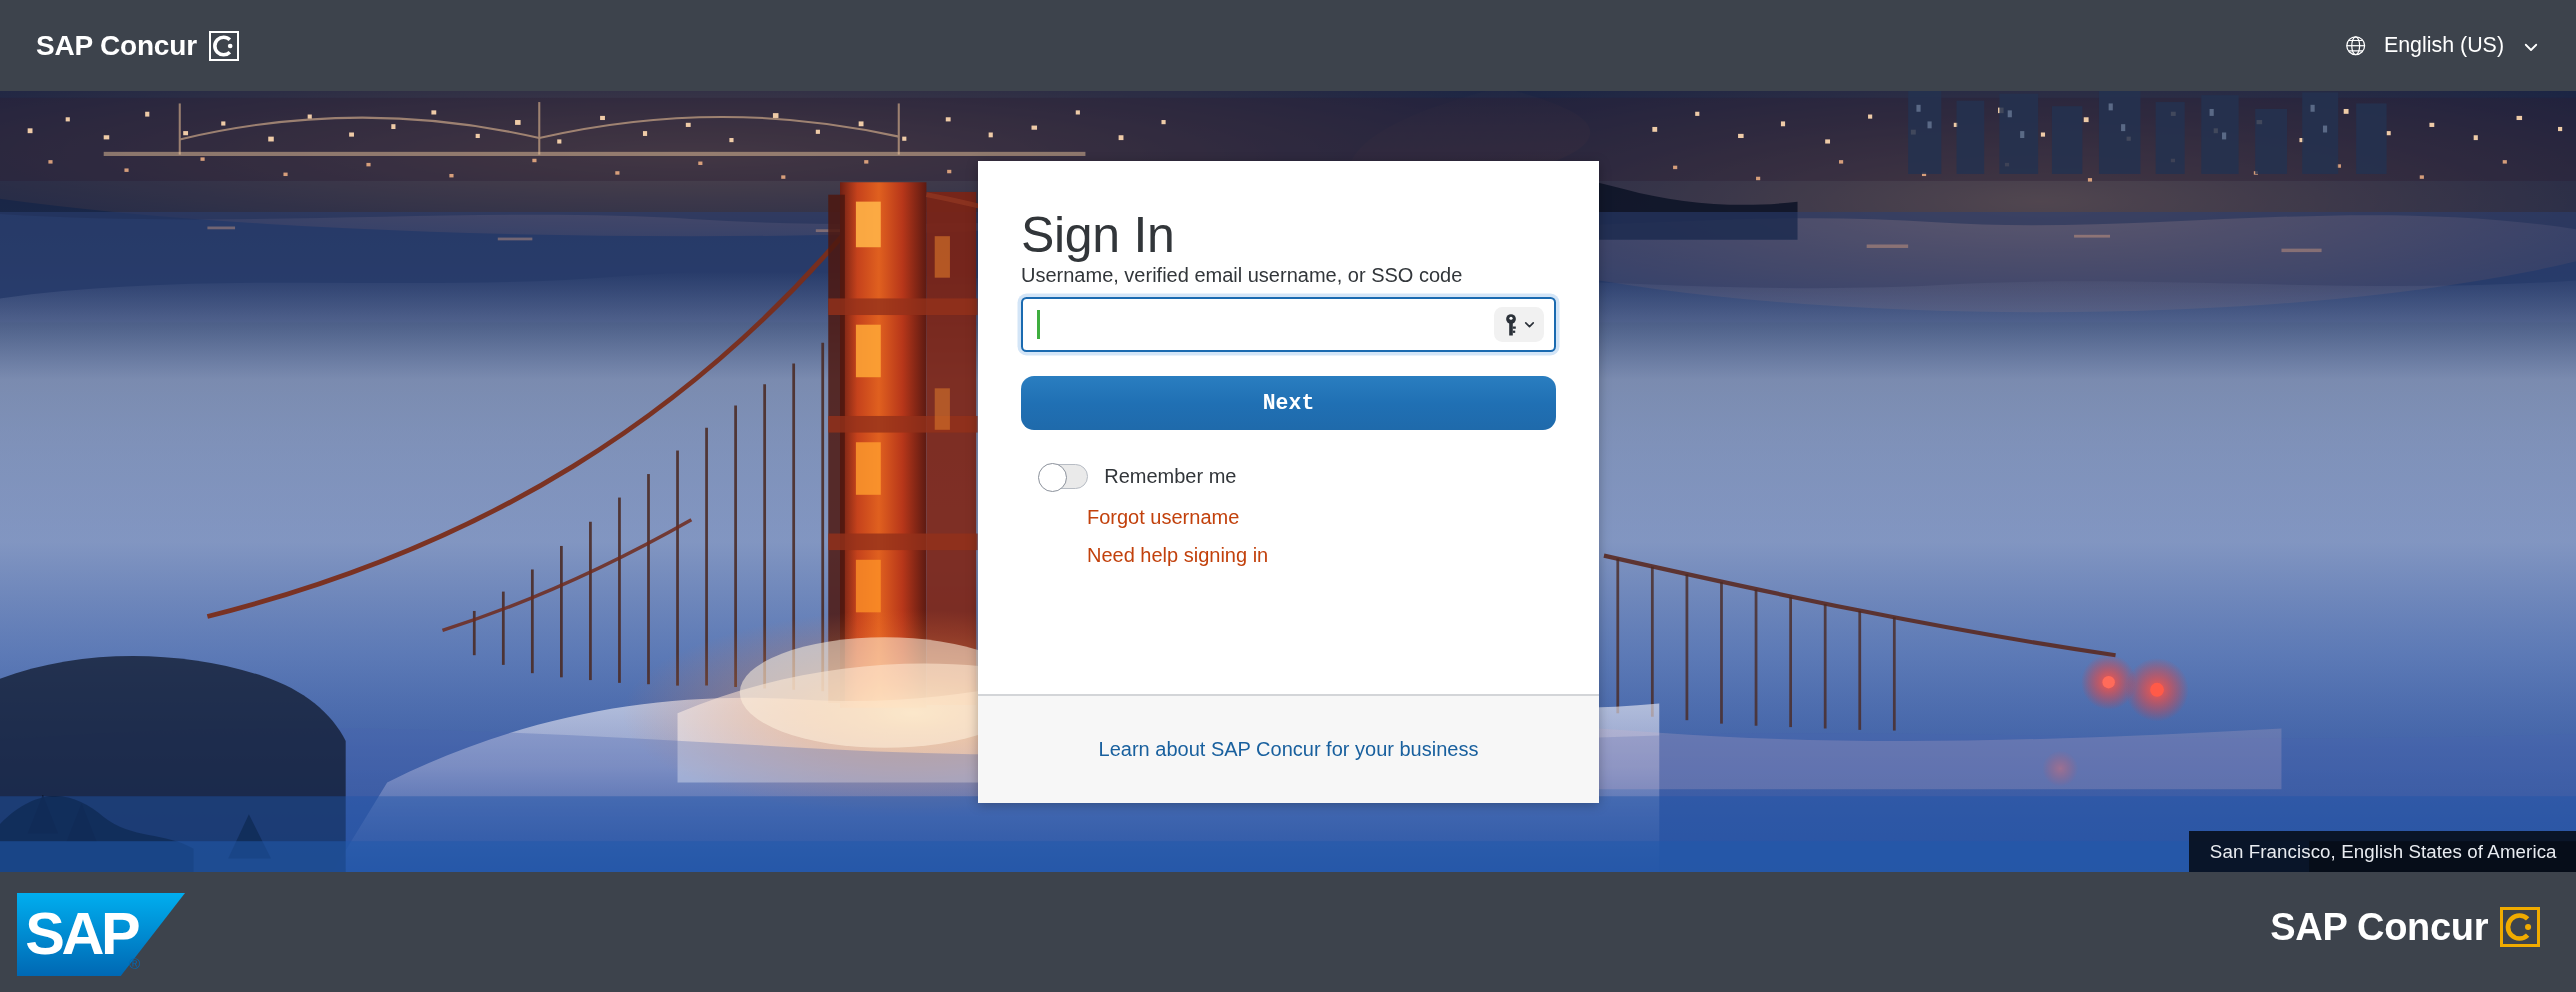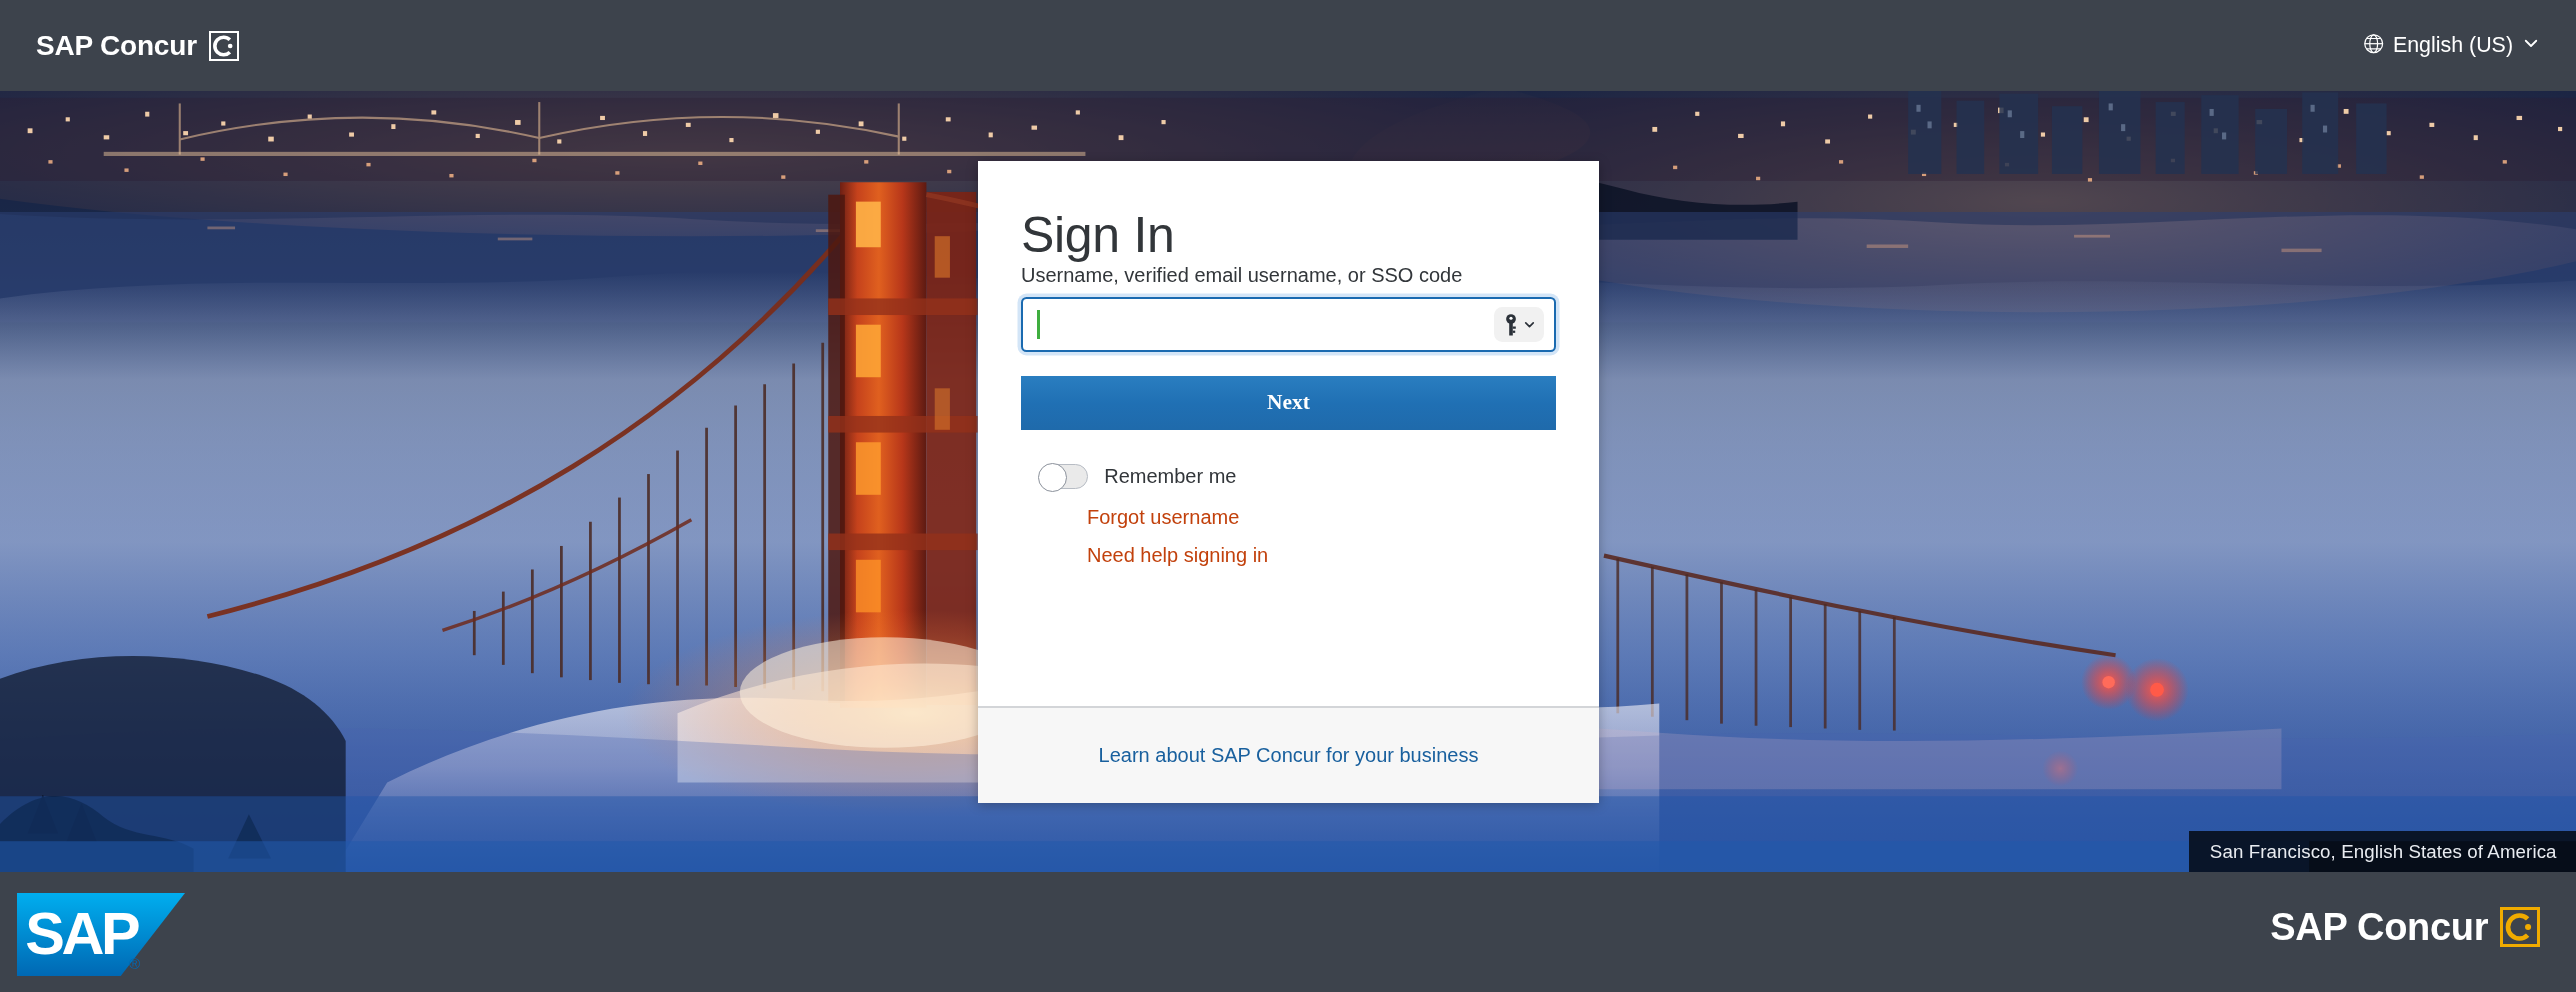--- a/index.html
+++ b/index.html
@@ -47,22 +47,22 @@
   .brand-mark {
     width: 30px; height: 30px;
     border: 2.8px solid #ffffff;
     position: relative;
     display: inline-block;
   }
   .brand-mark svg { display: block; width: 100%; height: 100%; }
 
   .lang {
     display: flex;
-    align-items: flex-start;
-    gap: 9px;
+    align-items: center;
+    gap: 18px;
     color: #ffffff;
     font-size: 21.4px;
     cursor: pointer;
     user-select: none;
   }
   .lang .globe { width: 21.4px; height: 21.4px; display: block; }
   .lang .chev { width: 18px; height: 18px; display: block; }
 
   
   .hero {
@@ -165,26 +165,26 @@
   }
   .pwmgr .key { width: 18px; height: 23.5px; display: block; }
   .pwmgr .chev2 { width: 15px; height: 15px; display: block; }
 
   .next-btn {
     display: block;
     width: 100%;
     margin-top: 23.5px;
     height: 54px;
     border: 0;
-    border-radius: 0;
+    border-radius: 13px;
     background: linear-gradient(180deg, #2a7ec0 0%, #2070b4 50%, #1f6aab 100%);
     color: #ffffff;
     font-size: 21.4px;
     font-weight: bold;
-    font-family: Liberation Serif, serif;
+    font-family: Liberation Mono, monospace;
     cursor: pointer;
     letter-spacing: 0.1px;
   }
 
   .remember-row {
     display: flex;
     align-items: center;
     gap: 16.6px;
     margin-top: 33px;
     margin-left: 16.6px;
@@ -221,21 +221,21 @@
   .card-link {
     display: inline-block;
     font-size: 20px;
     color: #c2410c;
     text-decoration: none;
     cursor: pointer;
   }
 
   .card-footer {
     flex: 0 0 auto;
-    height: 97px;
+    height: 109px;
     background: #f7f7f7;
     border-top: 2.1px solid #d3d5d8;
     display: flex;
     align-items: center;
     justify-content: center;
   }
   .footer-link {
     font-size: 20px;
     color: #19609e;
     text-decoration: none;

